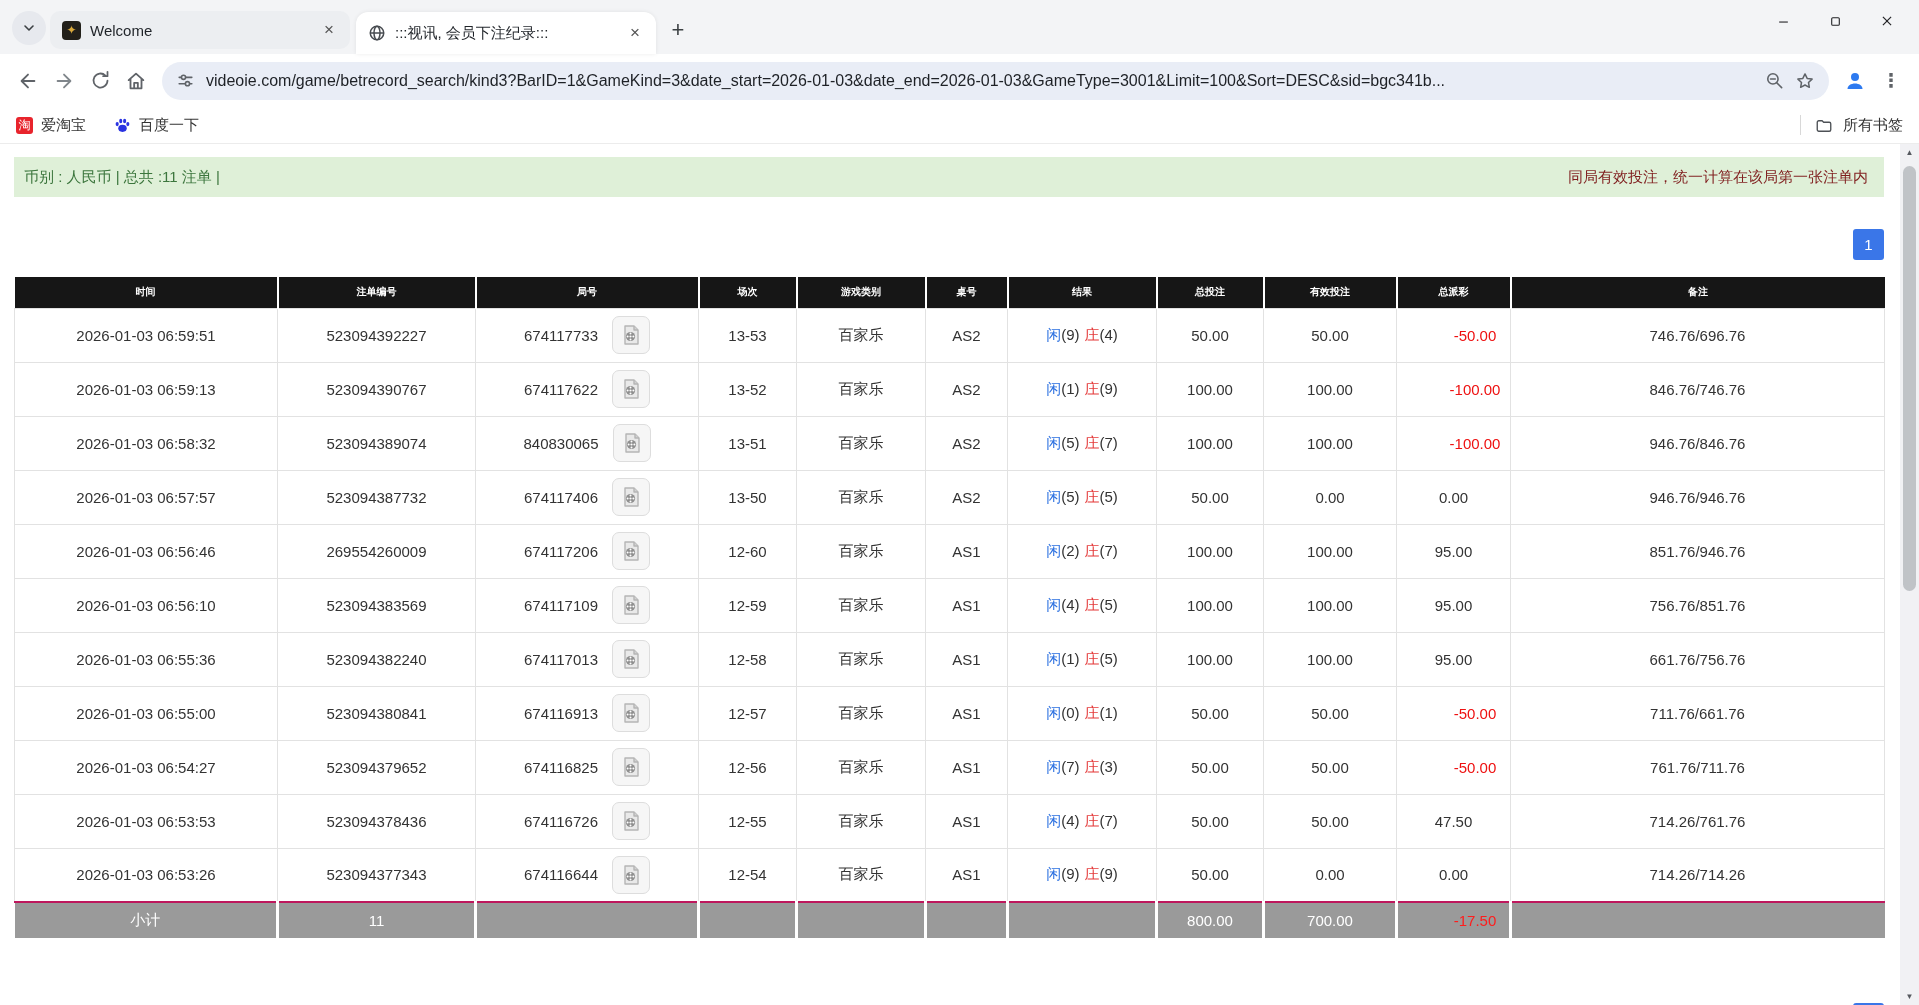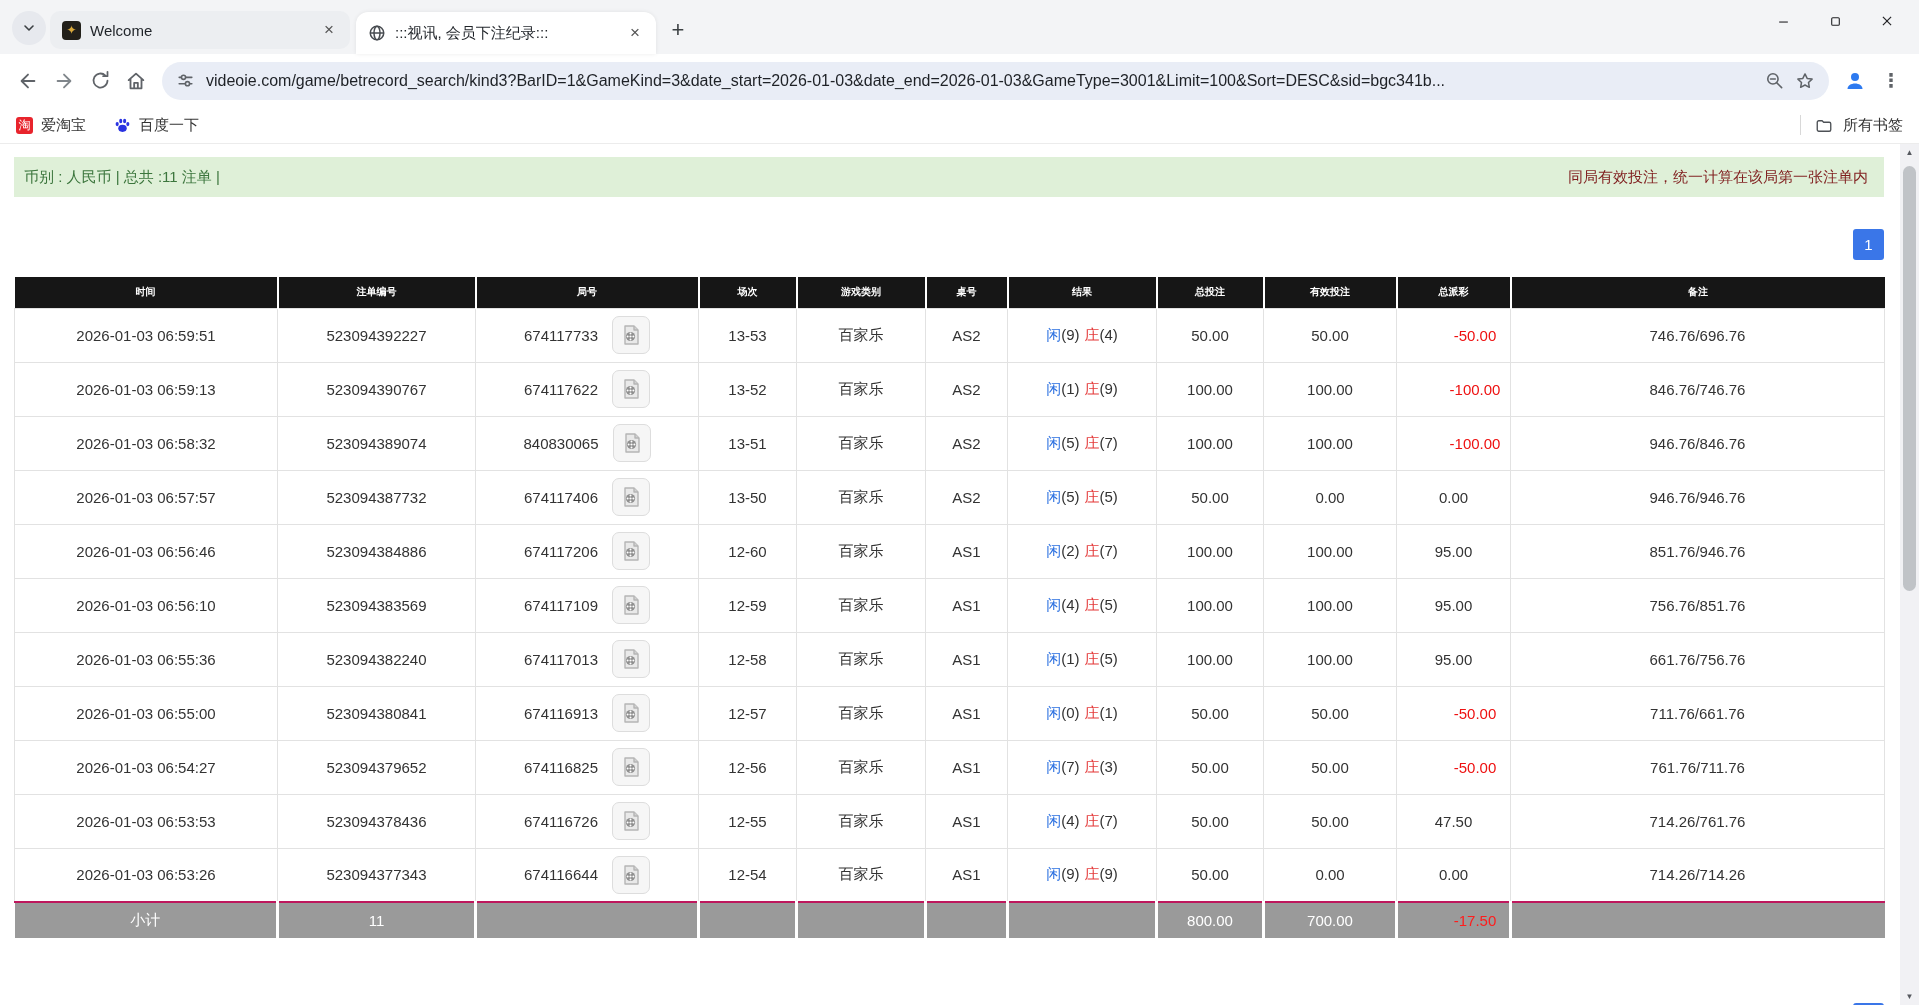--- a/index.html
+++ b/index.html
@@ -374,21 +374,21 @@
     <td>
       <span class="res-p">闲</span><span class="res-s">(5)</span><span class="res-b">庄</span><span class="res-s">(5)</span>
     </td>
     <td class="col-blue"><span>50.00</span></td>
     <td><span>0.00</span></td>
     <td class="payout-val"><span>0.00</span></td>
     <td><span>946.76/946.76</span></td>
   </tr>
         <tr>
     <td><span>2026-01-03 06:56:46</span></td>
-    <td><span>523094384886</span></td>
+    <td><span>269554260009</span></td>
     <td>
       <span class="round-wrap">
         <span>674117206</span>
         <span class="video-btn">
           <svg width="24" height="24" viewBox="0 0 24 24">
                   <path d="M6 3h9l4 4v14H6z" fill="#e9e9e9" stroke="#b5b5b5" stroke-width="1.4" stroke-linejoin="round"></path>
                   <path d="M15 3v4h4" fill="#d2d2d2" stroke="#b5b5b5" stroke-width="1.4" stroke-linejoin="round"></path>
                   <circle cx="11.5" cy="13.5" r="4.6" fill="#8f8f8f"></circle>
                   <circle cx="11.5" cy="13.5" r="1.1" fill="#fff"></circle>
                   <circle cx="11.5" cy="10.6" r="1" fill="#fff"></circle>

